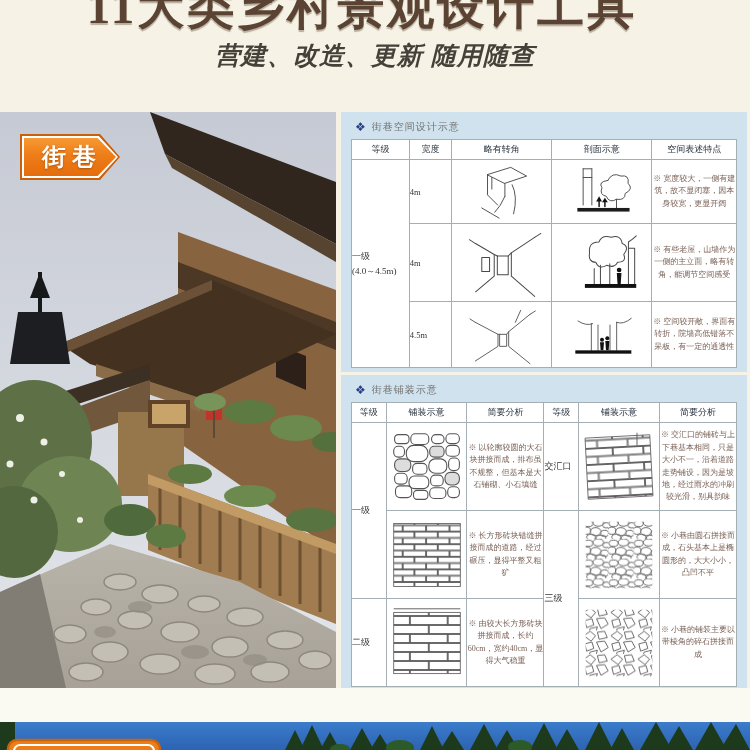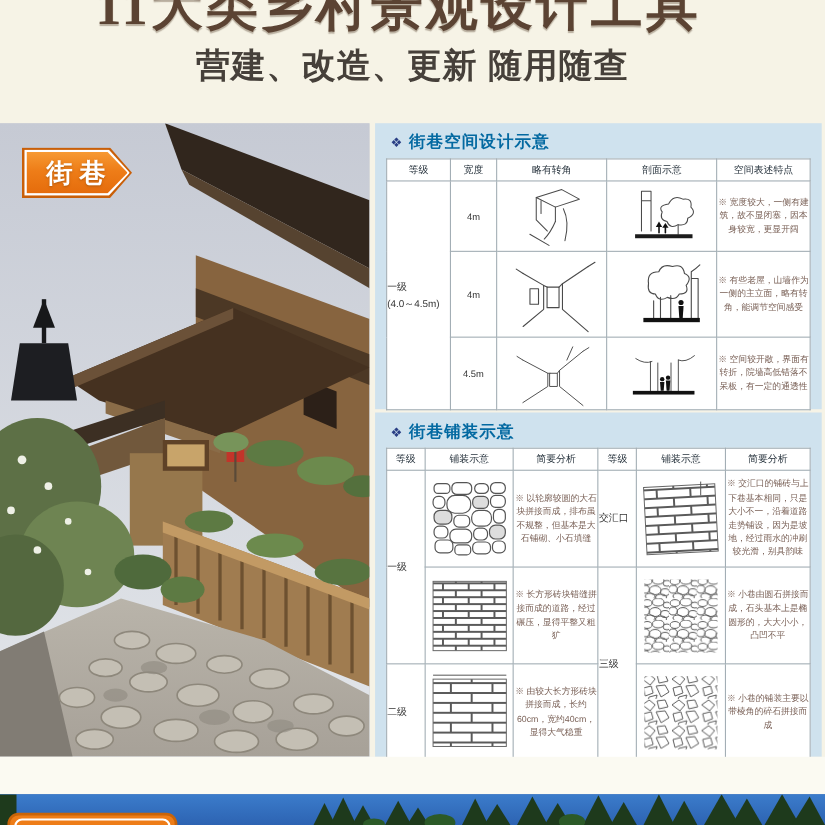--- a/index.html
+++ b/index.html
@@ -4,22 +4,22 @@
 <style>
   html,body{margin:0;padding:0;}
   body{font-family:"Liberation Sans",sans-serif;}
   .page{position:relative;width:750px;height:750px;background:#f6f3e6;overflow:hidden;}
 
   
   .title-clip{position:absolute;top:0;left:0;width:724px;height:34px;overflow:hidden;text-align:center;}
   .main-title{font-family:"Liberation Serif",serif;font-weight:bold;font-size:47px;line-height:1.05;
     color:#5b4333;letter-spacing:3px;transform:translateY(-17px);display:inline-block;
     text-shadow:0 2px 1px rgba(70,45,25,.35);}
-  .subtitle{position:absolute;top:39px;left:0;width:750px;text-align:center;font-size:31px;
-    font-weight:bold;color:#46403a;letter-spacing:1px;}
+  .subtitle{position:absolute;top:39px;left:0;width:750px;text-align:center;font-size:25px;
+    font-weight:bold;color:#46403a;letter-spacing:1px;font-style:italic;}
 
   
   .photo-wrap{position:absolute;left:0;top:112px;width:336px;height:576px;overflow:hidden;background:#c9cdd5;}
   .photo-wrap svg{display:block;}
 
   
   .badge-outer{position:absolute;left:20px;top:134px;width:100px;height:46px;
     clip-path:polygon(0 0,80% 0,100% 50%,80% 100%,0 100%);background:#c95f08;}
   .badge-mid{position:absolute;inset:2px;clip-path:polygon(0 0,80% 0,100% 50%,80% 100%,0 100%);background:#ffffff;}
   .badge-inner{position:absolute;inset:2px;clip-path:polygon(0 0,80% 0,100% 50%,80% 100%,0 100%);
@@ -27,27 +27,27 @@
     display:flex;align-items:center;justify-content:center;}
   .badge-label{color:#fff;font-weight:bold;font-size:24px;letter-spacing:6px;padding-left:4px;
     text-shadow:0 1px 2px rgba(120,60,0,.5);}
 
   
   .panel{position:absolute;left:341px;width:406px;background:#cfe2ee;box-sizing:border-box;padding:6px 10px 10px 10px;}
   .panel-1{top:112px;height:260px;}
   .panel-2{top:375px;height:313px;}
   .panel-head{display:flex;align-items:center;gap:6px;padding:2px 2px 5px 4px;}
   .panel-head .dmd{color:#2a3f85;font-size:12px;line-height:1;}
-  .panel-head .ttl{color:#0369a1;font-weight:bold;font-size:15px;letter-spacing:1px;}
+  .panel-head .ttl{color:#737373;font-weight:normal;font-size:10px;letter-spacing:1px;}
 
   table.data{width:100%;height:calc(100% - 24px);border-collapse:collapse;background:#fff;table-layout:fixed;}
-  table.data th,table.data td{border:1px solid #a3aeb5;padding:0;box-sizing:border-box;}
+  table.data th,table.data td{border:1px solid #a3aeb5;padding:0;box-sizing:border-box;font-family:Liberation Serif, serif;}
   table.data th{font-weight:normal;font-size:9px;color:#26323c;height:20px;}
   td.lvl{font-size:9px;color:#333;line-height:1.6;}
-  td.wid{font-size:8.5px;color:#333;text-align:center;}
+  td.wid{font-size:8.5px;color:#333;}
   td.sk{text-align:center;vertical-align:middle;}
   td.note{font-size:8px;line-height:1.55;color:#7a6157;padding:4px 5px;vertical-align:middle;text-align:center;}
   .sk svg{display:inline-block;vertical-align:middle;}
 
   
   .gap-strip{position:absolute;left:0;top:688px;width:750px;height:34px;background:#fbfaf2;}
   .bottom-photo{position:absolute;left:0;top:722px;width:750px;height:28px;overflow:hidden;background:#2f6cbe;}
   .bottom-photo svg{display:block;}
   .hidden-defs{position:absolute;width:0;height:0;}
 </style>

